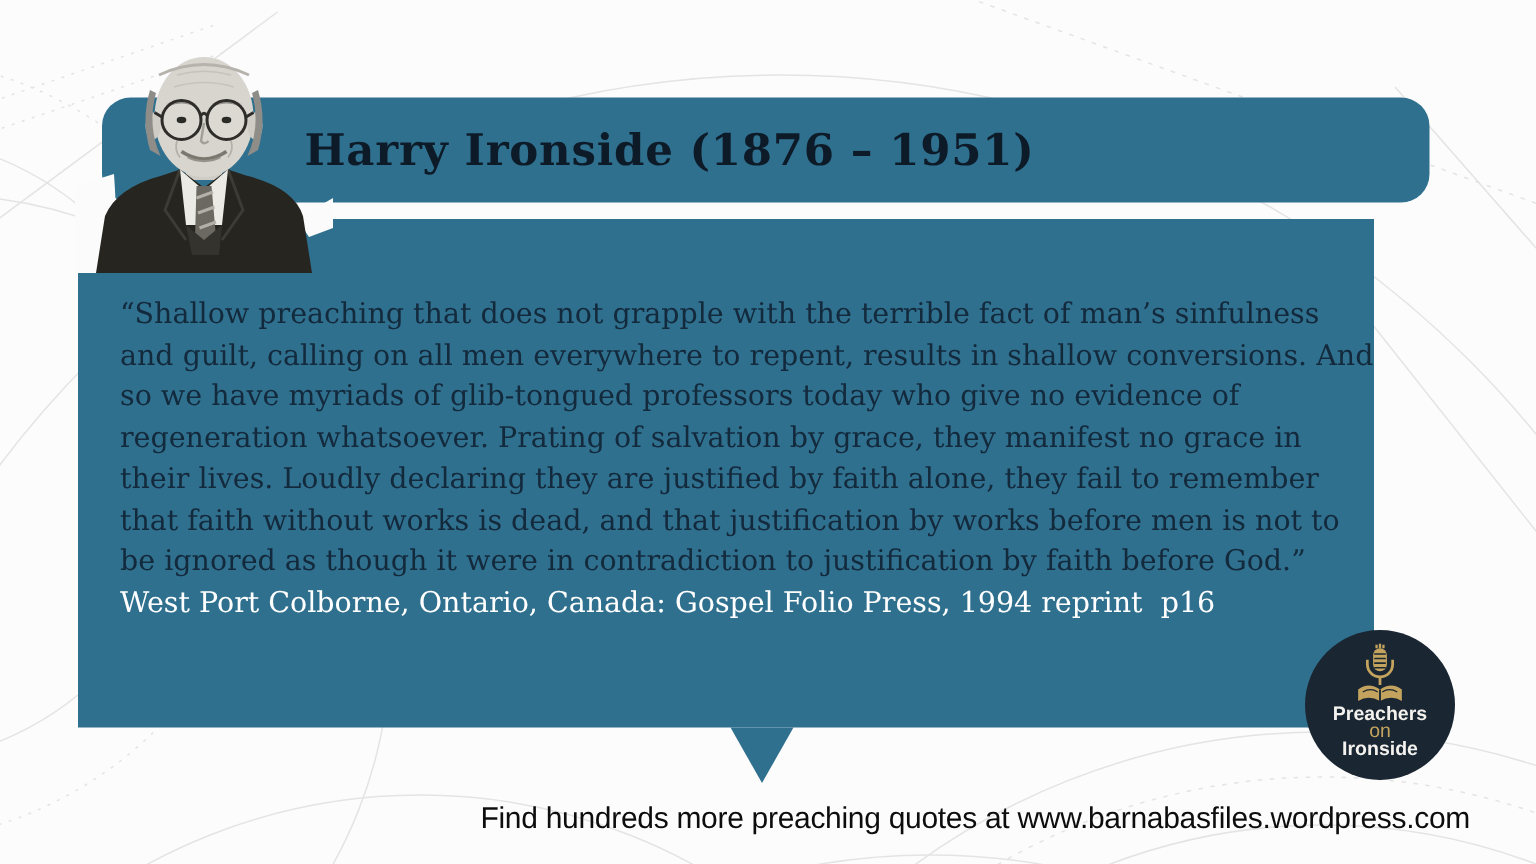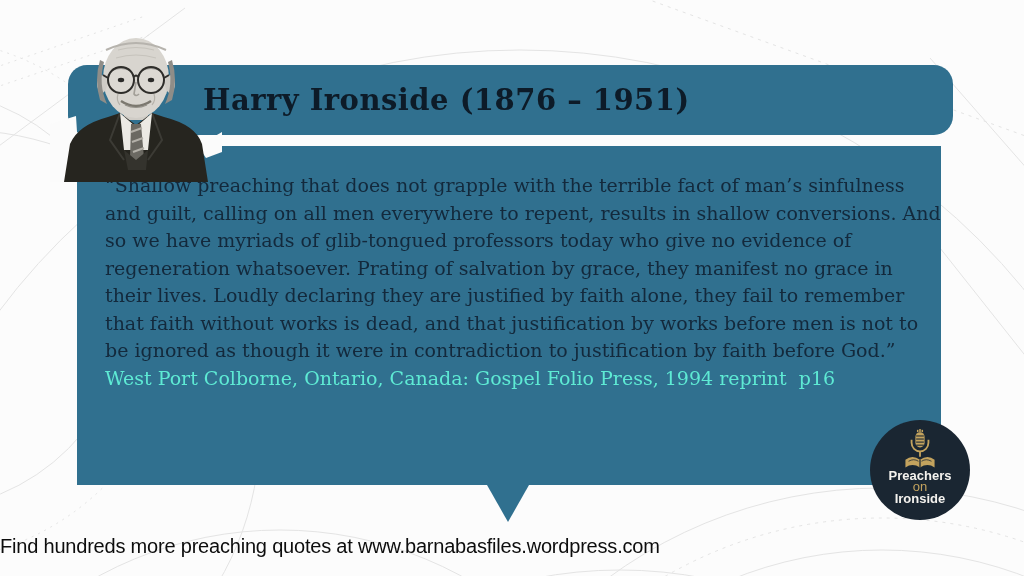--- a/index.html
+++ b/index.html
@@ -16,39 +16,39 @@
     background:#30708f;display:flex;align-items:center;border-radius:19px;
   }
   .title{
     margin:0;padding-left:135px;
     font-size:29px;font-weight:bold;color:#0d1b28;letter-spacing:.5px;
     font-family:"DejaVu Serif","Liberation Serif",serif;
   }
 
   
   .quote-box{
-    position:absolute;left:77px;top:146px;width:864px;height:339px;
+    position:absolute;left:52px;top:146px;width:864px;height:339px;
     background:#30708f;box-sizing:border-box;
-    padding:26px 26px 0 28px;
+    padding:50px 26px 0 28px;
   }
   .quote-tail{
     position:absolute;left:487px;top:485px;width:0;height:0;
     border-left:21px solid transparent;
     border-right:21px solid transparent;
     border-top:37px solid #30708f;
   }
   .quote-text{
     margin:0;width:836px;
     font-size:19px;line-height:27.5px;color:#13293c;
   }
   .source-title{
     margin:26px 0 0 0;font-style:italic;font-size:19px;color:#13293c;
   }
   .source-detail{
-    margin:2px 0 0 0;font-size:19px;color:#5eead4;white-space:pre-wrap;
+    margin:2px 0 0 0;font-size:19px;color:#ffffff;white-space:pre-wrap;
   }
 
   
   .portrait{position:absolute;left:50px;top:28px;width:172px;height:154px;}
 
   
   .logo{
     position:absolute;left:870px;top:420px;width:100px;height:100px;
     border-radius:50%;background:#1a2632;
     display:flex;flex-direction:column;align-items:center;justify-content:flex-start;
@@ -58,21 +58,21 @@
     font-family:"Liberation Sans",sans-serif;font-size:13px;font-weight:600;
     color:#f4f2ee;line-height:13px;
   }
   .logo-line2{
     font-family:"Liberation Sans",sans-serif;font-size:13px;color:#c3a35e;
     line-height:10px;
   }
 
   
   .footer-text{
-    position:absolute;left:0;top:535px;width:980px;text-align:left;
+    position:absolute;left:0;top:535px;width:980px;text-align:right;
     font-family:"Liberation Sans",sans-serif;font-size:20px;color:#0d0d0d;
     letter-spacing:-.2px;
   }
 </style>
 </head>
 <body>
 
 <svg class="decor" viewBox="0 0 1024 576" fill="none" stroke="#e4e4e4" stroke-width="1">
   <circle cx="-80" cy="300" r="210"></circle>
   <circle cx="-80" cy="300" r="262" stroke-dasharray="2,5"></circle>

